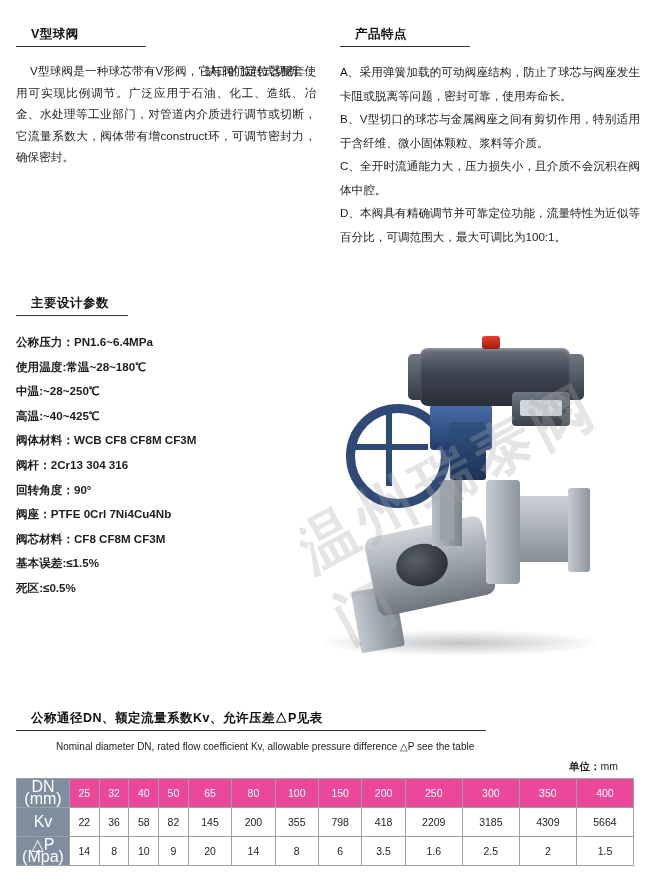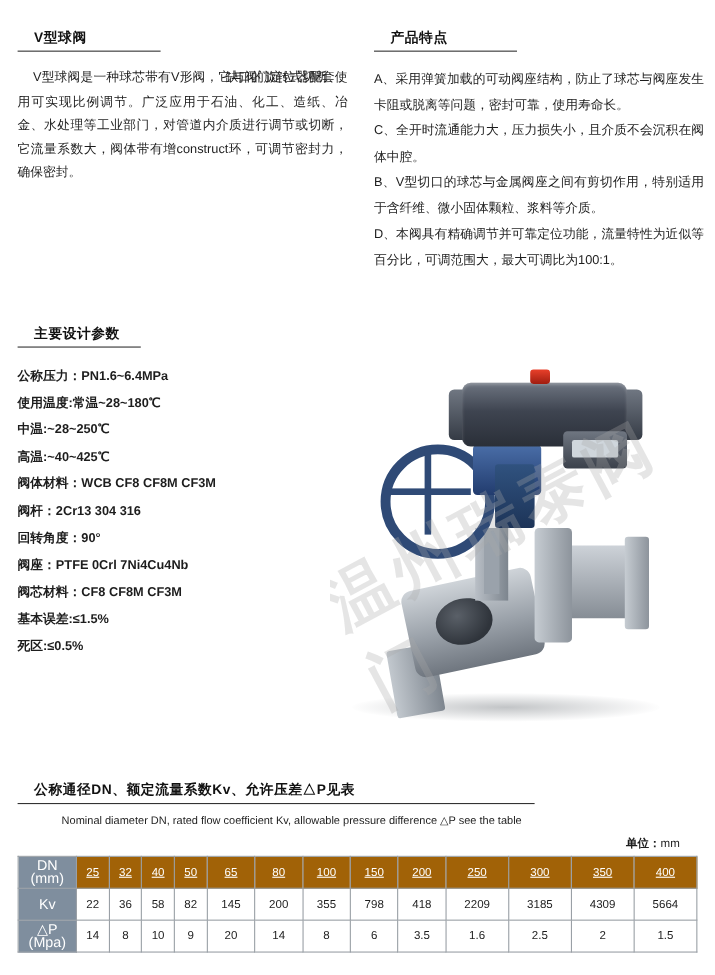--- a/index.html
+++ b/index.html
@@ -256,48 +256,47 @@
     text-align: center;
     height: 28px;
     padding: 0;
     font-weight: normal;
     color: #1d1d1d;
   }
   table.data th.rowhead {
     width: 52px;
     background: #7f8e9e;
     color: #ffffff;
-    font-size: 13px;
+    font-size: 16px;
     line-height: 12px;
     margin-top: 20px;
   }
   table.data tr.head td {
-    background: #a16207;
+    background: #ec4899;
     color: #ffffff;
-    text-decoration: underline;
   }
 </style>
 </head>
 <body>
 
 <div class="page">
 
   <div class="sec-title title-left">V型球阀</div>
   <div class="rule rule-left"></div>
 
   <div class="sec-title title-right">产品特点</div>
   <div class="rule rule-right"></div>
 
   <div class="para para-left">V型球阀是一种球芯带有V形阀，它与阀门定位器配套使用可实现比例调节。广泛应用于石油、化工、造纸、冶金、水处理等工业部门，对管道内介质进行调节或切断，它流量系数大，阀体带有增construct环，可调节密封力，确保密封。</div>
   <div class="notch">缺口的旋转式切断</div>
 
   <div class="para para-right">
     <p>A、采用弹簧加载的可动阀座结构，防止了球芯与阀座发生卡阻或脱离等问题，密封可靠，使用寿命长。</p>
+    <p>B、V型切口的球芯与金属阀座之间有剪切作用，特别适用于含纤维、微小固体颗粒、浆料等介质。</p>
     <p>C、全开时流通能力大，压力损失小，且介质不会沉积在阀体中腔。</p>
-    <p>B、V型切口的球芯与金属阀座之间有剪切作用，特别适用于含纤维、微小固体颗粒、浆料等介质。</p>
     <p>D、本阀具有精确调节并可靠定位功能，流量特性为近似等百分比，可调范围大，最大可调比为100:1。</p>
   </div>
 
   <div class="sec-title title-params">主要设计参数</div>
   <div class="rule rule-params"></div>
 
   <div class="params">
     <div>公称压力：PN1.6~6.4MPa</div>
     <div>使用温度:常温~28~180℃</div>
     <div>中温:~28~250℃</div>

